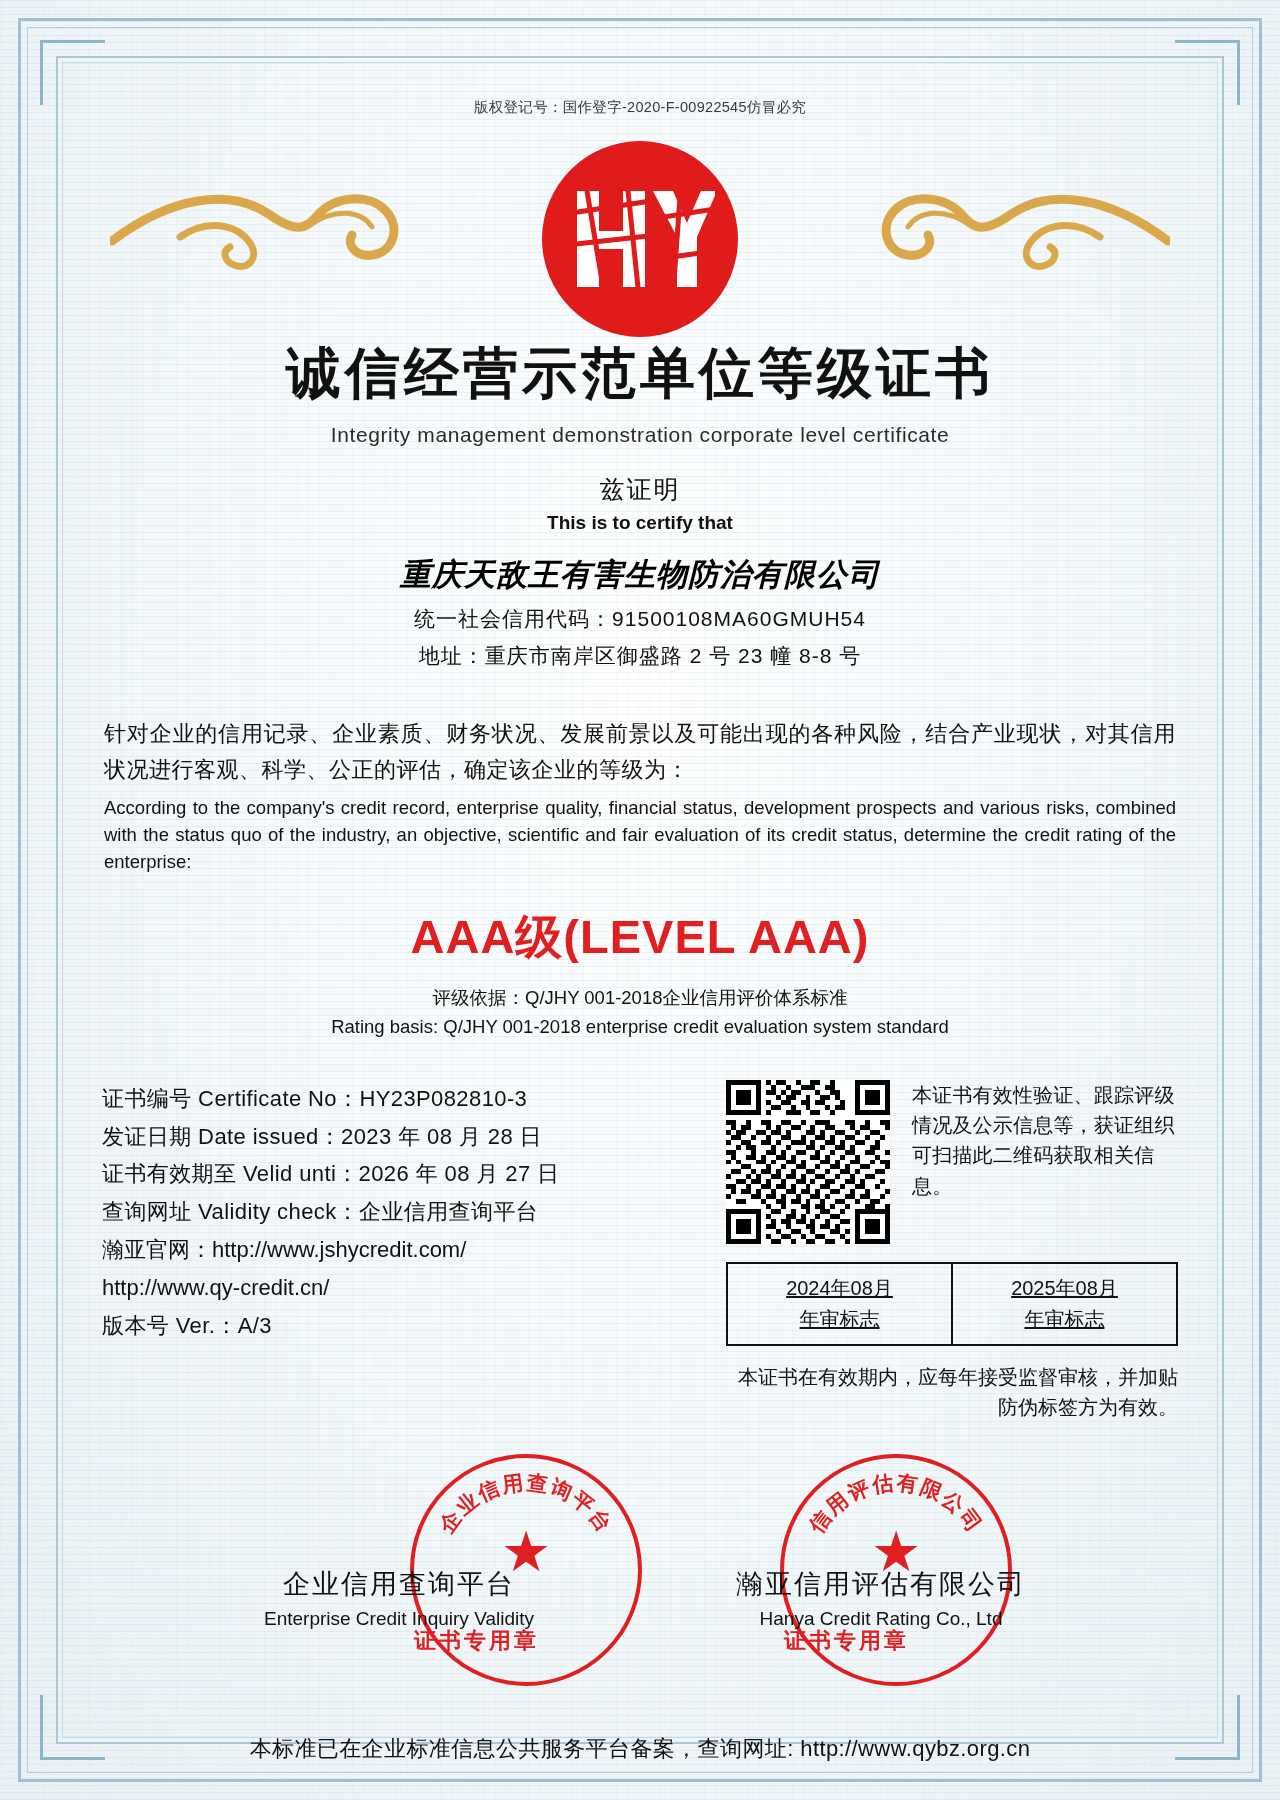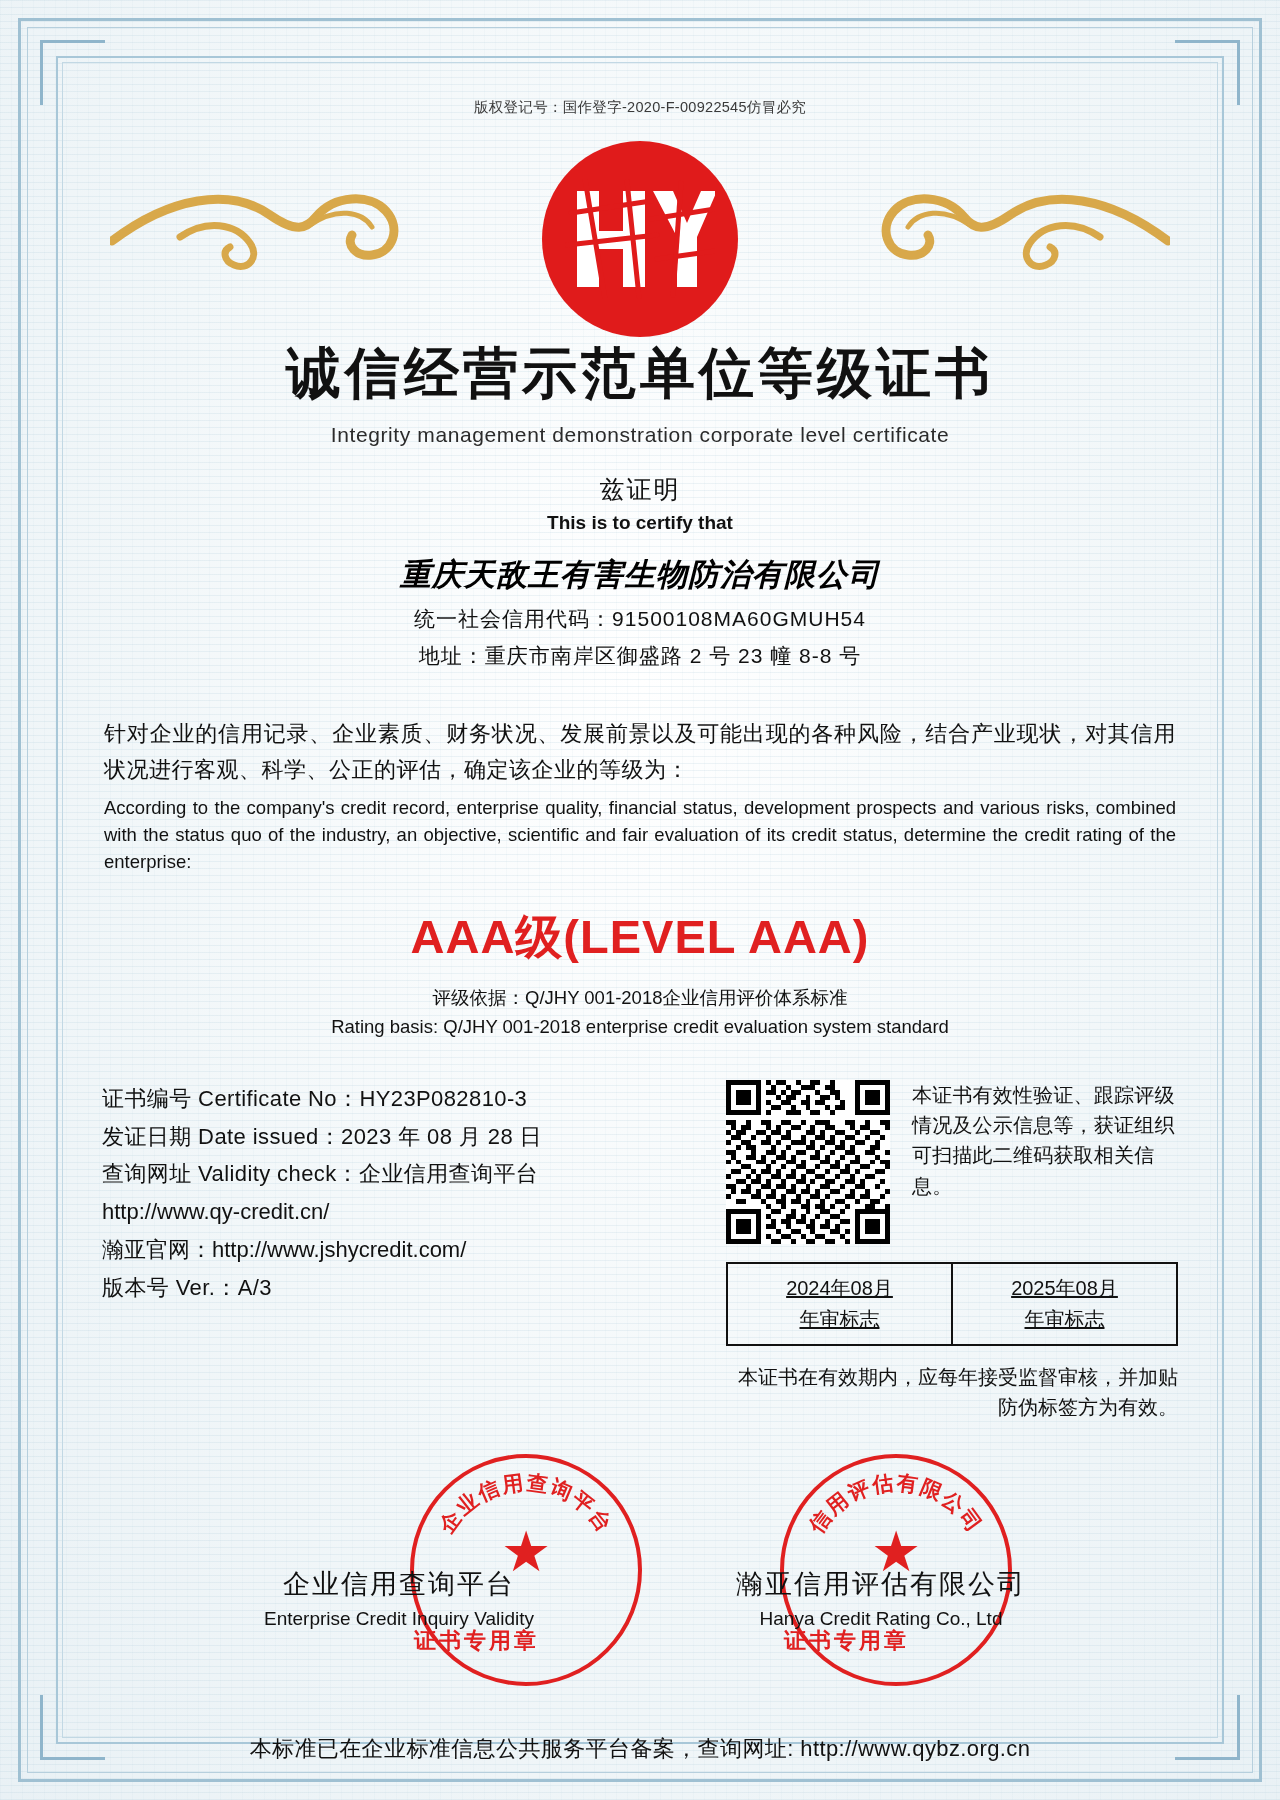--- a/index.html
+++ b/index.html
@@ -251,23 +251,24 @@
     </div>
 
     <div class="level">AAA级(LEVEL AAA)</div>
     <div class="basis-cn">评级依据：Q/JHY 001-2018企业信用评价体系标准</div>
     <div class="basis-en">Rating basis: Q/JHY 001-2018 enterprise credit evaluation system standard</div>
 
     <div class="lower">
       <div class="lower-left">
         <div class="ll-line">证书编号 Certificate No：HY23P082810-3</div>
         <div class="ll-line">发证日期 Date issued：2023 年 08 月 28 日</div>
+        <div class="ll-line">证书有效期至 Velid unti：2026 年 08 月 27 日</div>
         <div class="ll-line">查询网址 Validity check：企业信用查询平台</div>
+        <div class="url">瀚亚官网：http://www.jshycredit.com/</div>
         <div class="url">http://www.qy-credit.cn/</div>
-        <div class="url">瀚亚官网：http://www.jshycredit.com/</div>
         <div class="ll-line">版本号 Ver.：A/3</div>
       </div>
 
       <div class="lower-right">
         <div class="qr-row">
           <div class="qr">
             <svg width="164" height="164" viewBox="0 0 33 33" shape-rendering="crispEdges">
               <rect width="33" height="33" fill="#fff"></rect>
               <g fill="#000">
                 <rect x="0" y="0" width="7" height="1"></rect>

